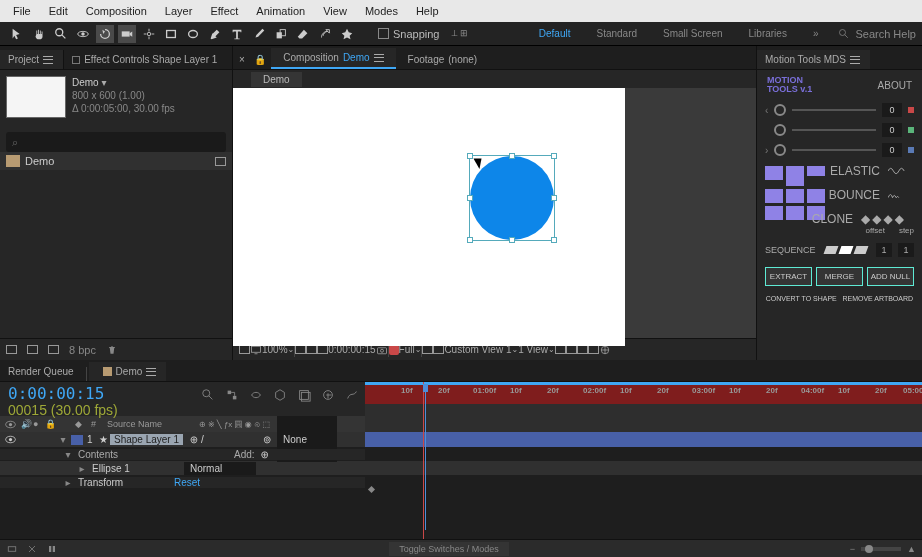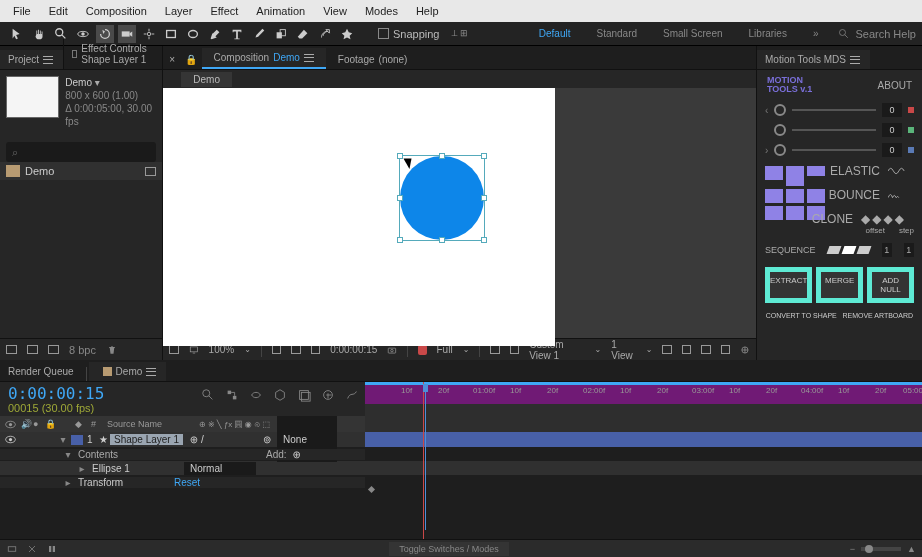--- a/index.html
+++ b/index.html
@@ -52,62 +52,62 @@
 .vtab-sub span { background:#353535; padding:2px 12px; font-size:10px; color:#bbb; }
 .canvas-zone { flex:1; background:#3a3a3a; position:relative; }
 .canvas { position:absolute; left:0; top:0; width:392px; height:258px; background:#fff; }
 .circle { position:absolute; left:237px; top:68px; width:84px; height:84px; background:#0d86e9; border-radius:50%; }
 .sel-box { position:absolute; left:236px; top:67px; width:86px; height:86px; border:1px solid #5ab; pointer-events:none; }
 .handle { position:absolute; width:6px; height:6px; background:#fff; border:1px solid #5ab; }
 .h-tl{left:-3px;top:-3px} .h-tr{right:-3px;top:-3px} .h-bl{left:-3px;bottom:-3px} .h-br{right:-3px;bottom:-3px}
 .h-t{left:50%;top:-3px;margin-left:-3px} .h-b{left:50%;bottom:-3px;margin-left:-3px}
 .h-l{left:-3px;top:50%;margin-top:-3px} .h-r{right:-3px;top:50%;margin-top:-3px}
 .cursor-arrow { position:absolute; left:243px; top:68px; width:0; height:0; border-left:7px solid #000; border-top:4px solid transparent; border-bottom:8px solid transparent; transform:rotate(-30deg); }
-.viewer-foot { height:22px; background:#262626; border-top:1px solid #111; display:flex; align-items:center; padding:0 6px; gap:10px; font-size:10px; color:#aaa; }
+.viewer-foot { height:22px; background:#262626; border-top:1px solid #111; display:flex; align-items:center; padding:0 6px; font-size:10px; color:#aaa; }
 .vf-sep { flex:0 0 1px; height:14px; background:#444; }
 
 
 .mtools { width:166px; background:#262626; display:flex; flex-direction:column; border-left:1px solid #111; }
 .mt-tabs { height:24px; background:#1e1e1e; display:flex; align-items:end; border-bottom:1px solid #111; }
 .mt-logo { display:flex; justify-content:space-between; padding:6px 10px; align-items:center; }
 .mt-logo .brand { color:#7a6fd9; font-weight:bold; font-size:9px; line-height:1; }
 .mt-logo .about { color:#aaa; font-size:10px; }
 .mt-row { display:flex; align-items:center; padding:3px 8px; gap:6px; }
 .arrow-lr { color:#777; font-size:10px; }
 .mt-circle { width:12px; height:12px; border:2px solid #888; border-radius:50%; }
 .mt-slider { flex:1; height:2px; background:#555; }
 .mt-num { width:20px; height:14px; background:#1a1a1a; display:flex; align-items:center; justify-content:center; font-size:9px; }
 .mt-dot { width:6px; height:6px; }
 .dot-r{background:#c94848} .dot-g{background:#5ab57a} .dot-b{background:#5a7ab5}
 .mt-grid { display:grid; grid-template-columns:repeat(3,18px); gap:3px; padding:6px 8px 4px 8px; width:74px; }
 .mt-cell { width:18px; height:14px; background:#8f82e6; }
 .mt-cell:nth-child(2){height:20px} .mt-cell:nth-child(3){height:10px}
 .mt-label-row { display:flex; justify-content:space-between; align-items:center; padding:2px 8px; gap:8px; font-size:12px; color:#aaa; }
 .wave { display:inline-block; width:18px; height:8px; }
-.mt-sequence { display:flex; align-items:center; gap:12px; padding:6px 8px; font-size:9px; color:#aaa; }
+.mt-sequence { display:flex; align-items:center; gap:6px; padding:6px 8px; font-size:9px; color:#aaa; }
 .mt-seq-ico { flex:1; display:flex; gap:3px; justify-content:center; }
 .mt-seq-ico span { width:12px; height:8px; background:#ccc; transform:skewX(-20deg); }
 .mt-seq-ico span:nth-child(2){background:#fff}
 .mt-sm-in { width:16px; height:14px; background:#1a1a1a; display:flex; align-items:center; justify-content:center; font-size:9px; }
 .mt-btns { display:flex; gap:4px; padding:4px 8px; }
-.mt-btn { flex:1; background:#343434; text-align:center; padding:4px 0; font-size:8px; color:#ccc; border:5px solid #5eead4; }
+.mt-btn { flex:1; background:#343434; text-align:center; padding:4px 0; font-size:8px; color:#ccc; border:1px solid #5eead4; }
 .mt-btns2 { display:flex; gap:4px; padding:2px 8px; }
 .mt-btn2 { flex:1; text-align:center; padding:3px 0; font-size:7px; color:#ccc; }
 
 
 .timeline { background:#1e1e1e; position:relative; }
 .tl-tabs { display:flex; height:22px; background:#1e1e1e; border-bottom:1px solid #111; align-items:end; }
 .tl-time-row { display:flex; height:34px; }
 .tl-left { width:365px; background:#262626; position:relative; }
 .tl-right { flex:1; position:relative; background:#262626; }
 .timecode { position:absolute; left:8px; top:2px; color:#3fa7f5; font-size:16px; font-family:monospace; }
-.timecode-sub { position:absolute; left:8px; top:20px; font-size:11px; color:#9ea837; }
+.timecode-sub { position:absolute; left:8px; top:20px; font-size:14px; color:#9ea837; }
 .tl-icons { position:absolute; right:6px; top:6px; display:flex; gap:10px; color:#888; }
 .tl-icons svg { width:14px; height:14px; }
-.ruler { height:22px; position:relative; background:#701a75; }
+.ruler { height:22px; position:relative; background:#7f1d1d;font-weight:bold; }
 .ruler-edge { position:absolute; height:3px; left:0; right:0; top:0; background:#3fa7f5; }
 .tick { position:absolute; top:4px; font-size:8px; color:#999; }
 .playhead { position:absolute; top:0; width:11px; height:22px; }
 .playhead::before { content:""; position:absolute; left:3px; top:2px; width:5px; height:8px; background:#4e8dd9; }
 .playhead::after { content:""; position:absolute; left:5px; top:8px; width:1px; height:140px; background:#4e8dd9; }
 .playhead2 { position:absolute; top:0; width:1px; height:160px; background:#c94848; }
 .tl-cols { height:16px; display:flex; align-items:center; background:#343434; font-size:9px; color:#999; }
 .tl-cols.inright { background:#2e2e2e; }
 .tl-layer { height:15px; display:flex; align-items:center; font-size:10px; }
 .layer-left { width:365px; display:flex; align-items:center; background:#303030; height:15px; }
@@ -582,21 +582,21 @@
     </div>
     <div class="layer-right">
         <div class="layer-bar"></div>
       </div>
   </div>
 
   <div class="prop-row">
     <div class="prop-left">
       <span class="tw" style="margin-left:34px">▾</span>
       <span class="prop-name" style="padding-left:6px">Contents</span>
-      <span style="margin-left:84px;color:#aaa">Add:</span>
+      <span style="margin-left:52px;color:#aaa">Add:</span>
       <span style="margin-left:6px">⊕</span>
     </div>
     <div class="prop-right"></div>
   </div>
   <div class="prop-row" style="background:#303030">
     <div class="prop-left" style="background:#303030">
       <span class="tw" style="margin-left:48px">▸</span>
       <span style="padding-left:6px;width:88px">Ellipse 1</span>
       <span style="width:72px;background:#1a1a1a;padding:1px 6px;margin-left:10px">Normal</span>
     </div>

